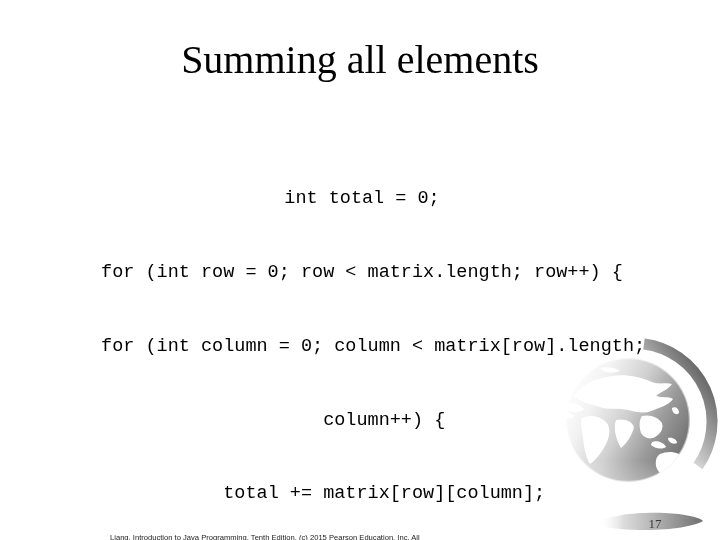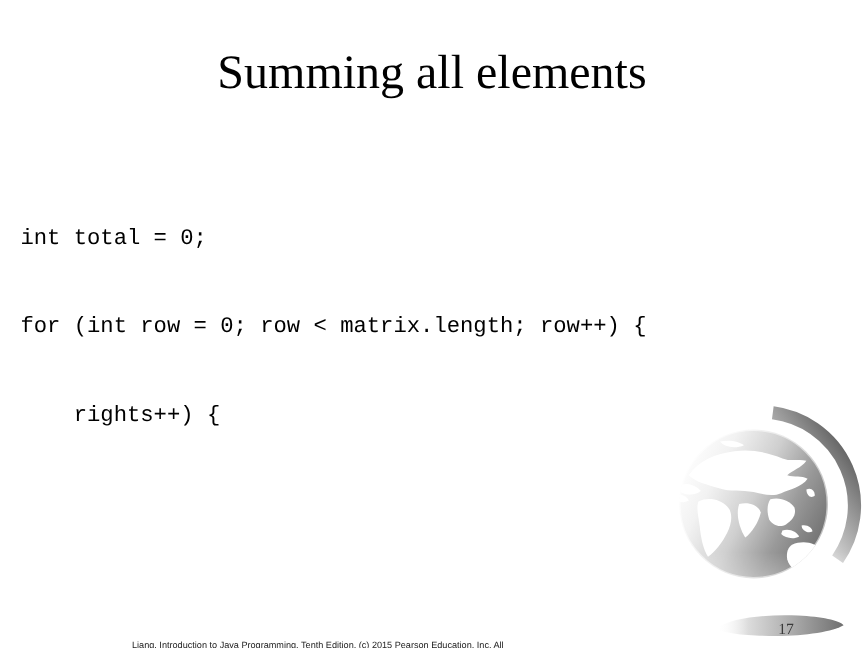--- a/index.html
+++ b/index.html
@@ -45,20 +45,21 @@
     font-family: "Liberation Mono", "DejaVu Sans Mono", monospace;
     font-size: 18.5px;
     line-height: 24.6px;
     color: #000000;
     white-space: pre;
     font-weight: normal;
   }
   #code-block .code-line {
     white-space: pre;
     display: block;
+    text-align: center;
   }
 
   
   #globe-graphic {
     position: absolute;
     left: 556px;
     top: 338px;
     width: 164px;
     height: 170px;
     pointer-events: none;
@@ -111,21 +112,23 @@
 </head>
 <body>
 
 <div id="slide">
 
   <div id="slide-title">Summing all elements</div>
 
   <div id="code-block">
     <span class="code-line">int total = 0;</span>
     <span class="code-line">for (int row = 0; row &lt; matrix.length; row++) {</span>
-    <span class="code-line">    rights++) {</span>
+    <span class="code-line">  for (int column = 0; column &lt; matrix[row].length;</span>
+    <span class="code-line">    column++) {</span>
+    <span class="code-line">    total += matrix[row][column];</span>
     
     
   </div>
 
   <div id="globe-graphic">
     <svg viewBox="0 0 164 170" xmlns="http://www.w3.org/2000/svg">
       <defs>
         <linearGradient id="globeGrad" x1="0" y1="0.25" x2="1" y2="0.75">
           <stop offset="0%" stop-color="#ffffff"></stop>
           <stop offset="22%" stop-color="#f2f2f2"></stop>

